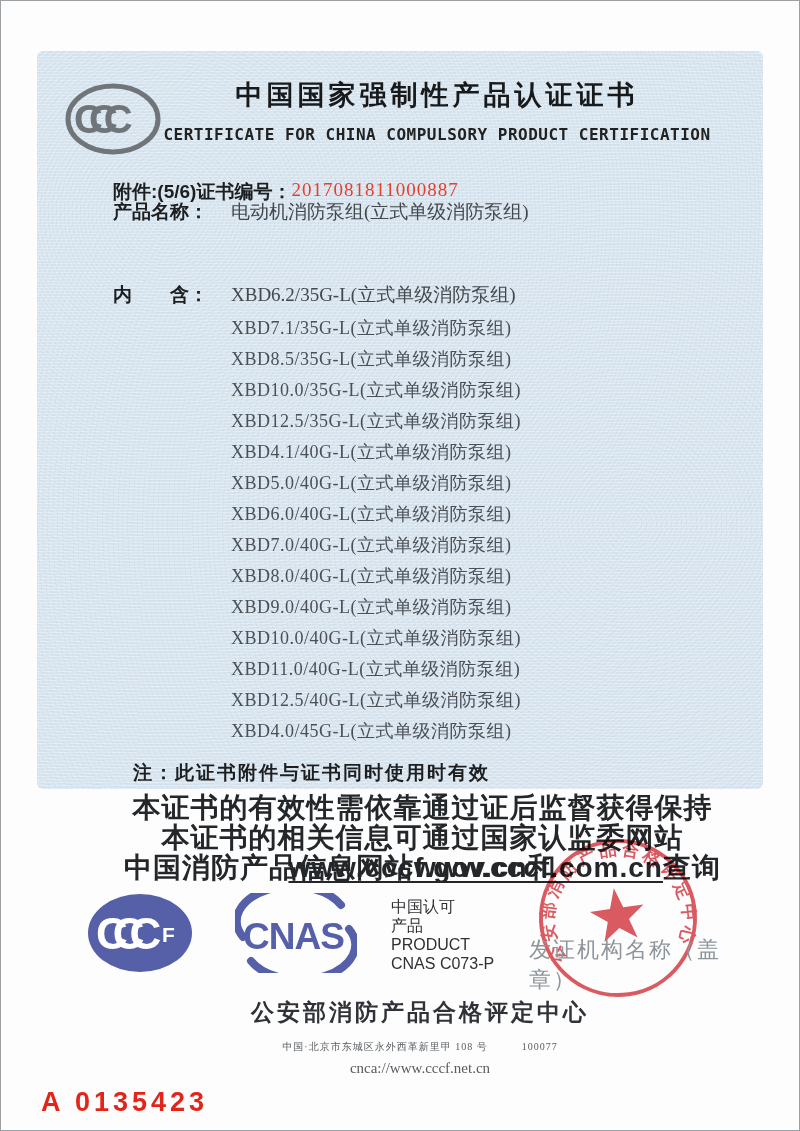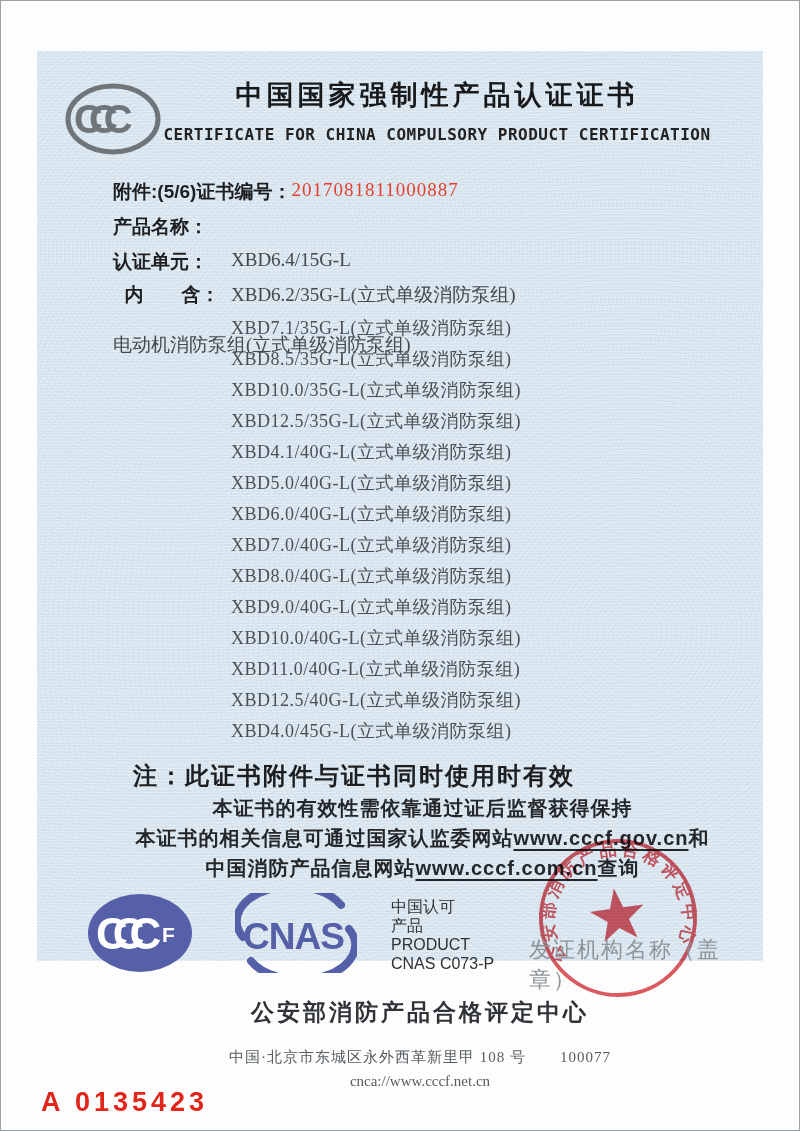--- a/index.html
+++ b/index.html
@@ -7,57 +7,58 @@
   body {
     width:800px; height:1131px; position:relative;
     font-family:"Liberation Sans", sans-serif;
     overflow:hidden;
   }
   .page-frame{
     position:absolute; inset:0; border:1px solid #9aa0a4; background:#fdfdfd;
   }
   
   .paper{
-    position:absolute; left:36px; top:50px; width:726px; height:910px;
+    position:absolute; left:36px; top:50px; width:726px; height:738px;
     background-color:#dde8f1;
     background-image:
       repeating-radial-gradient(circle at 18% 22%, rgba(255,255,255,0) 0 3px, rgba(150,178,200,.10) 3px 4px),
       repeating-radial-gradient(circle at 82% 64%, rgba(255,255,255,0) 0 4px, rgba(150,178,200,.09) 4px 5px),
       repeating-linear-gradient(0deg, rgba(255,255,255,.28) 0 1px, rgba(208,224,236,.28) 1px 3px);
+    border-radius: 6px;
   }
   .header{ position:absolute; left:0; top:26px; width:100%; }
   .ccc-mark{ position:absolute; left:26px; top:4px; }
   .titles{ position:absolute; left:110px; top:0; width:580px; text-align:center; }
   .title-cn{
     font-size:27px; font-weight:bold; color:#17191b; letter-spacing:4px;
     font-family:Liberation Serif, serif;
   }
   .title-en{
     margin-top:12px; font-size:16px; font-weight:bold; color:#222; letter-spacing:.5px;
     font-family:"DejaVu Sans Mono", monospace;
   }
   .lbl{ font-weight:bold; color:#1c1e20; }
   .val{ font-family:"Liberation Serif", serif; color:#43484d; }
   .row{ position:absolute; left:76px; width:632px; font-size:19px; display:flex; }
   .row .lbl{ flex:0 0 118px; white-space:pre; }
   .row-meta{ top:128px; justify-content:flex-start; }
-  .row-product{ top:163px;flex-direction:column; }
+  .row-product{ top:148px; }
   .row-unit{ top:198px; }
-  .row-includes{ top:231px;text-align:center; }
+  .row-includes{ top:231px; }
   .certno-wrap{ display:flex; }
   .certno{ font-family:"Liberation Serif", serif; color:#e53f2c; letter-spacing:1px; }
   .models{ position:absolute; left:194px; top:262px; font-size:18px; }
   .models .model-line{
     height:31px; line-height:31px; font-family:"Liberation Serif", serif; color:#4a5056;
     letter-spacing:.5px;
   }
-  .note{ position:absolute; left:96px; top:709px; font-size:24px; letter-spacing:2px; }
+  .note{ position:absolute; left:96px; top:709px; font-size:19px; letter-spacing:2px; }
   .validity{
     position:absolute; left:0; top:742px; width:726px; text-align:center;
-    font-size:20px; font-weight:bold; color:#24272a; padding-left:45px;
+    font-size:28px; font-weight:bold; color:#24272a; padding-left:45px;
   }
   .validity div{ height:30px; line-height:30px; letter-spacing:1px; }
   .validity .u{ text-decoration:underline; text-underline-offset:4px; font-family:"Liberation Sans", sans-serif; }
   .logos{ position:absolute; left:48px; top:840px; display:flex; align-items:center; }
   .cnas-logo{ margin-left:40px; }
   .acc-text{
     margin-left:34px; font-size:16px; color:#2e3134; line-height:19px;
     font-family:"Liberation Sans", sans-serif;
   }
   .stamp{
@@ -67,21 +68,21 @@
   .stamp-caption{
     position:absolute; left:492px; top:884px; font-size:22px; color:#8d949a;
     font-family:"Liberation Serif", serif; letter-spacing:2px;
   }
   .issuer{ position:absolute; left:40px; top:946px; width:686px; text-align:center; }
   .issuer-name{
     font-size:23px; font-weight:bold; color:#2f3337; letter-spacing:3px;
     font-family:"Liberation Serif", serif;
   }
   .issuer-address{
-    margin-top:20px; font-size:15px; color:#565c61; font-family:"Liberation Serif", serif;
+    margin-top:12px; font-size:10px; color:#565c61; font-family:"Liberation Serif", serif;
     letter-spacing:1px;
   }
   .issuer-address .postcode{ margin-left:34px; }
   .issuer-site{ margin-top:6px; font-size:15px; color:#565c61; font-family:"Liberation Serif", serif; }
   .serial{
     position:absolute; left:40px; top:1086px; font-size:27px; font-weight:bold;
     color:#e2251a; letter-spacing:4px; font-family:"Liberation Sans", sans-serif;
   }
 </style>
 </head>
@@ -109,24 +110,20 @@
         <span class="lbl" style="flex:0 0 auto;">证书编号：</span>
         <span class="certno">2017081811000887</span>
       </span>
     </div>
 
     <div class="row row-product">
       <span class="lbl">产品名称：</span>
       <span class="val">电动机消防泵组(立式单级消防泵组)</span>
     </div>
 
-    <div class="row row-unit">
-      <span class="lbl">认证单元：</span>
-      <span class="val">XBD6.4/15G-L</span>
-    </div>
 
     <div class="row row-includes">
       <span class="lbl">内　　含：</span>
       <span class="val">XBD6.2/35G-L(立式单级消防泵组)</span>
     </div>
 
     <div class="models">
       <div class="model-line">XBD7.1/35G-L(立式单级消防泵组)</div>
       <div class="model-line">XBD8.5/35G-L(立式单级消防泵组)</div>
       <div class="model-line">XBD10.0/35G-L(立式单级消防泵组)</div>

